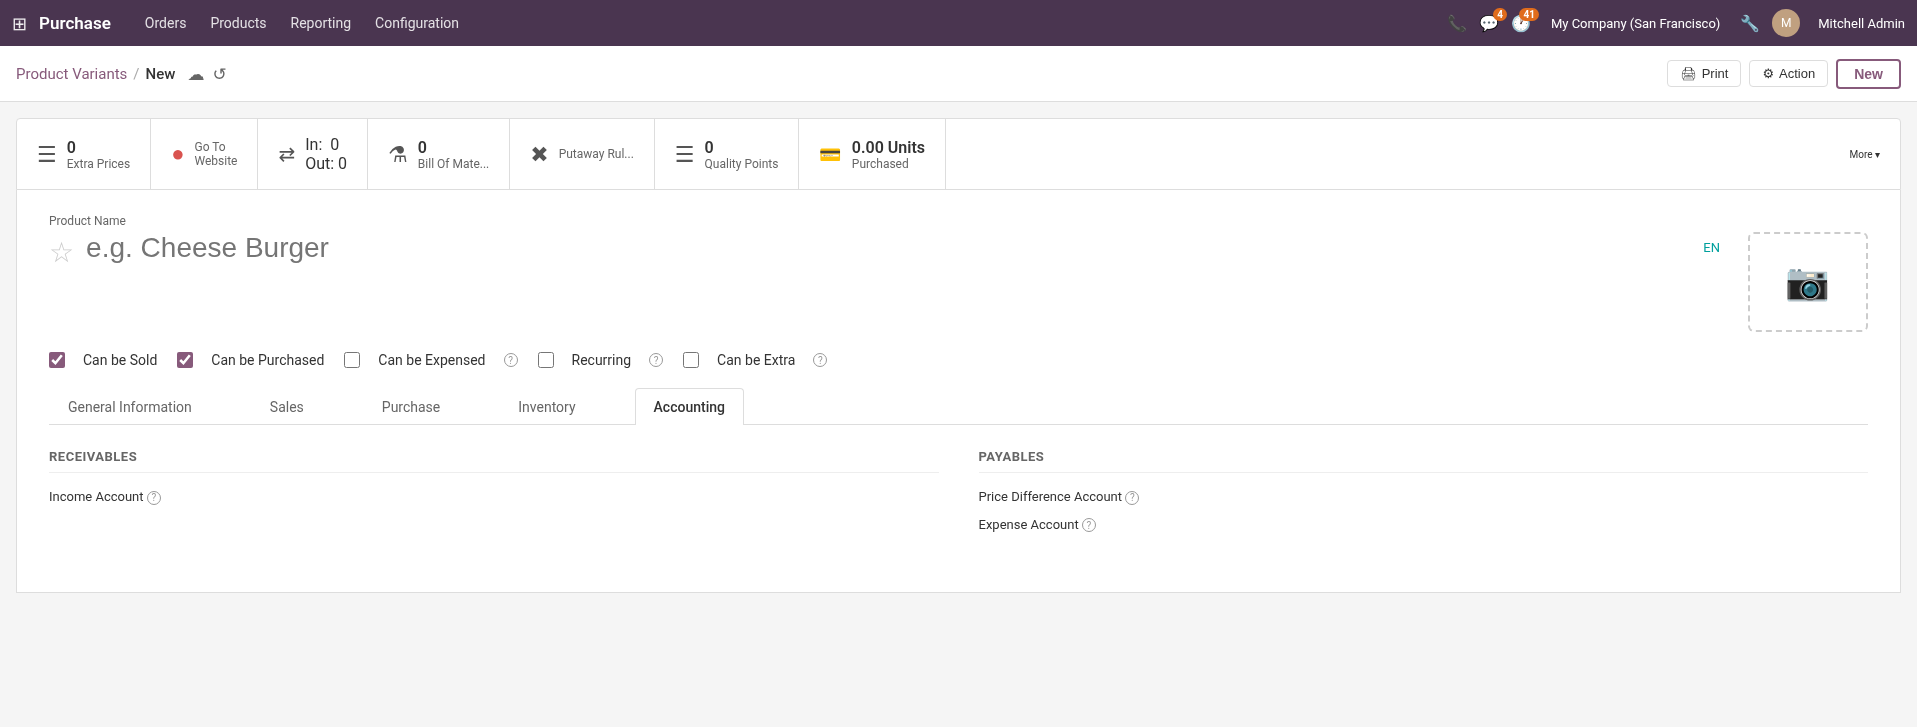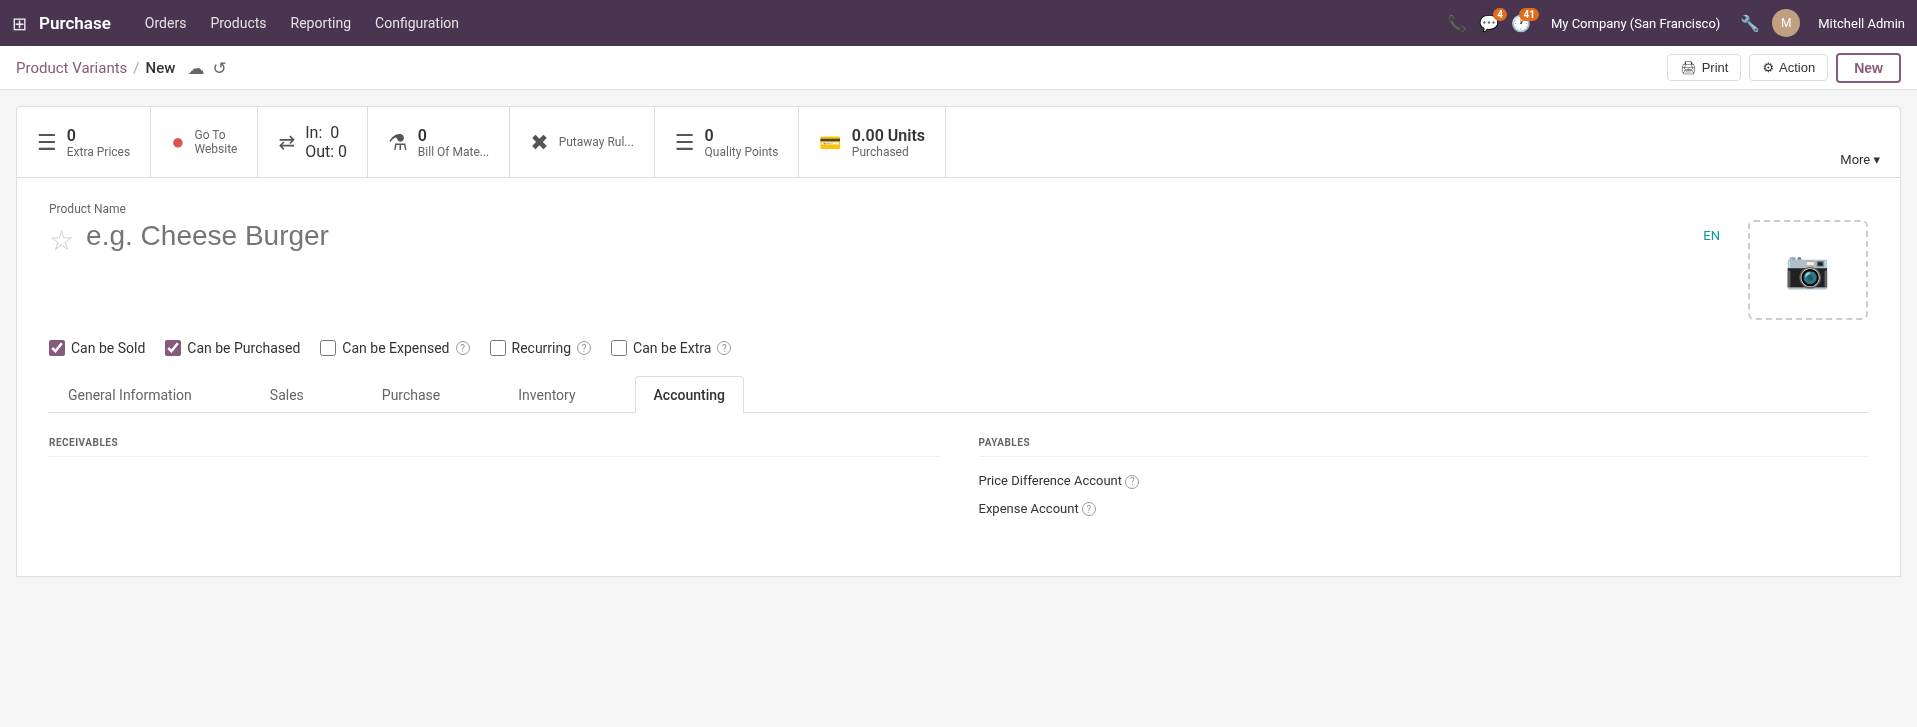--- a/index.html
+++ b/index.html
@@ -31,21 +31,21 @@
     .top-nav .avatar { width: 28px; height: 28px; border-radius: 50%; background: #c0a080; display: flex; align-items: center; justify-content: center; color: #fff; font-size: 12px; }
     .top-nav .user-name { color: #fff; font-size: 13px; margin-left: 6px; }
 
     
     .breadcrumb-bar {
       background: #fff;
       border-bottom: 1px solid #ddd;
       display: flex;
       align-items: center;
       padding: 0 16px;
-      height: 44px;
+      height: 56px;
     }
     .breadcrumb-bar .breadcrumb { display: flex; align-items: center; gap: 6px; color: #875a7b; font-size: 15px; }
     .breadcrumb-bar .breadcrumb .link { color: #875a7b; cursor: pointer; text-decoration: none; }
     .breadcrumb-bar .breadcrumb .sep { color: #aaa; }
     .breadcrumb-bar .breadcrumb .current { color: #333; font-weight: 500; }
     .breadcrumb-bar .bc-actions { display: flex; align-items: center; gap: 8px; margin-left: 12px; }
     .breadcrumb-bar .bc-actions .icon-btn2 { color: #666; font-size: 17px; cursor: pointer; }
     .breadcrumb-bar .spacer { flex: 1; }
     .breadcrumb-bar .action-btns { display: flex; gap: 8px; align-items: center; }
     .btn-secondary {
@@ -75,22 +75,22 @@
       padding: 10px 20px; border-right: 1px solid #ddd;
       cursor: pointer; flex-shrink: 0;
     }
     .stat-item .stat-icon { font-size: 22px; color: #555; }
     .stat-item .stat-icon.red { color: #d9534f; }
     .stat-item .stat-text { display: flex; flex-direction: column; }
     .stat-item .stat-count { font-size: 16px; font-weight: 600; color: #333; }
     .stat-item .stat-label { font-size: 12px; color: #666; }
     .stat-item .in-out { display: flex; flex-direction: column; font-size: 16px; color: #333; }
     .stat-more {
-      display: flex; align-items: flex-end; gap: 4px;
-      padding: 10px 20px; cursor: pointer; margin-left: auto; color: #333; font-size: 13px;
+      display: flex; align-items: center; gap: 4px;
+      padding: 10px 20px; cursor: pointer; margin-left: auto; color: #333; font-size: 10px;
     }
 
     
     .form-area {
       background: #fff;
       border: 1px solid #ddd;
       border-top: none;
       padding: 24px 32px;
     }
     .field-label { font-size: 12px; color: #666; margin-bottom: 4px; }
@@ -103,39 +103,39 @@
     .lang-btn { color: #00a09d; font-size: 13px; cursor: pointer; margin-top: 8px; margin-right: 16px; }
     .photo-placeholder {
       width: 120px; height: 100px;
       border: 2px dashed #ccc; border-radius: 6px;
       display: flex; align-items: center; justify-content: center;
       color: #bbb; font-size: 36px; cursor: pointer; flex-shrink: 0;
     }
 
     
     .checkbox-row { display: flex; align-items: center; gap: 20px; margin-bottom: 20px; flex-wrap: wrap; }
-    .checkbox-item { display: flex; align-items: center; gap: 6px; font-size: 14px; color: #333; }
+    .checkbox-item { display: flex; align-items: center; gap: 18px; font-size: 14px; color: #333; }
     .checkbox-item input[type=checkbox] { width: 16px; height: 16px; accent-color: #875a7b; cursor: pointer; }
     .help-icon { color: #999; font-size: 12px; cursor: pointer; border: 1px solid #999; border-radius: 50%; width: 14px; height: 14px; display: inline-flex; align-items: center; justify-content: center; font-size: 10px; }
 
     
     .tabs { display: flex; border-bottom: 1px solid #ddd; margin-bottom: 0; gap: 40px; }
     .tab {
       padding: 10px 18px; cursor: pointer; font-size: 14px; color: #666;
       border: 1px solid transparent; border-bottom: none; margin-bottom: -1px;
       border-radius: 4px 4px 0 0;
     }
     .tab.active {
       color: #333; background: #fff; border-color: #ddd;
       font-weight: 500;
     }
 
     
     .tab-content { padding: 24px 0; }
-    .section-header { font-size: 10px; font-weight: 700; color: #666; text-transform: uppercase; letter-spacing: 0.5px; margin-bottom: 16px; padding-bottom: 8px; border-bottom: 1px solid #eee; }
+    .section-header { font-size: 13px; font-weight: 700; color: #666; text-transform: uppercase; letter-spacing: 0.5px; margin-bottom: 16px; padding-bottom: 8px; border-bottom: 1px solid #eee; }
     .two-col { display: grid; grid-template-columns: 1fr 1fr; gap: 0 40px; }
     .field-row { display: flex; align-items: center; margin-bottom: 12px; gap: 8px; }
     .field-row .field-name { font-size: 13px; color: #333; min-width: 160px; }
     .field-row .field-value { flex: 1; border-bottom: 1px solid transparent; padding: 2px 0; color: #555; font-size: 13px; }
   </style>
 </head>
 <body>
 
 <nav class="top-nav">
   <span class="app-grid">⊞</span>
@@ -295,20 +295,27 @@
       <div class="tab">Purchase</div>
       <div class="tab">Inventory</div>
       <div class="tab active">Accounting</div>
     </div>
 
     <div class="tab-content">
       <div class="two-col">
 
         <div>
           <div class="section-header">RECEIVABLES</div>
+          <div class="field-row">
+            <span class="field-name">
+              <span>Income Account</span>
+              <span class="help-icon">?</span>
+            </span>
+            <span class="field-value"></span>
+          </div>
         </div>
 
         <div>
           <div class="section-header">PAYABLES</div>
           <div class="field-row">
             <span class="field-name">
               <span>Price Difference Account</span>
               <span class="help-icon">?</span>
             </span>
             <span class="field-value"></span>

